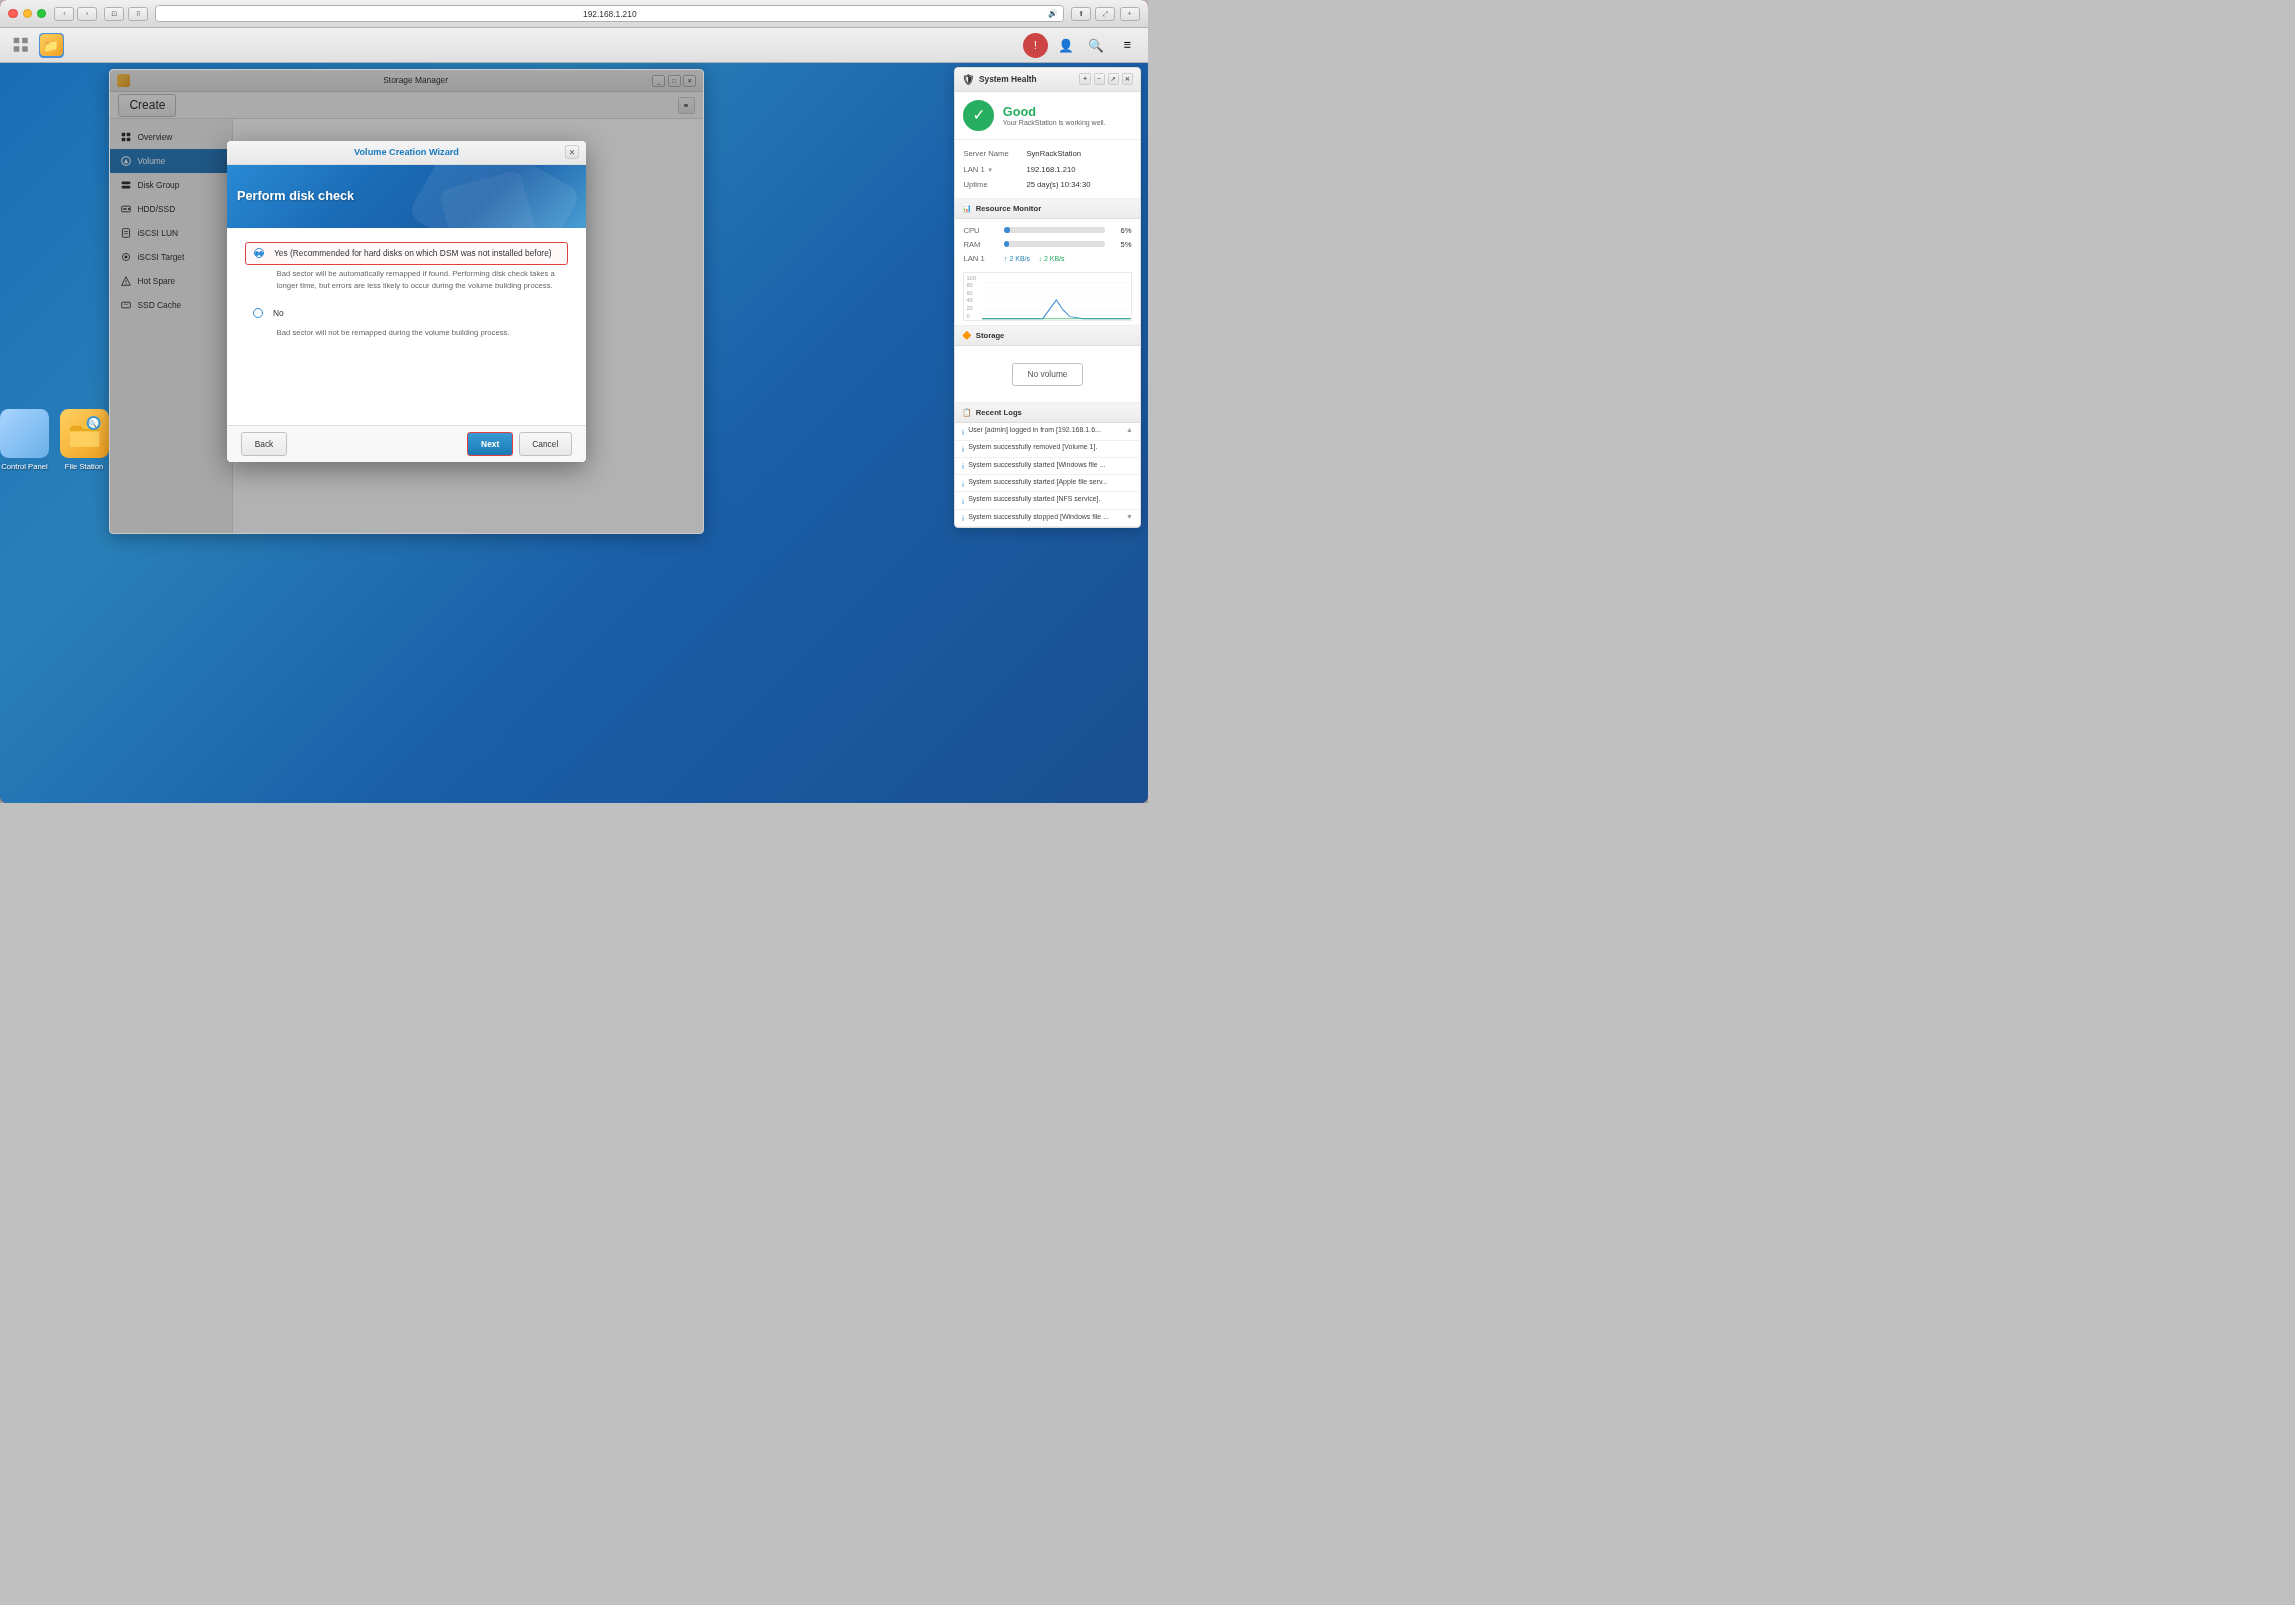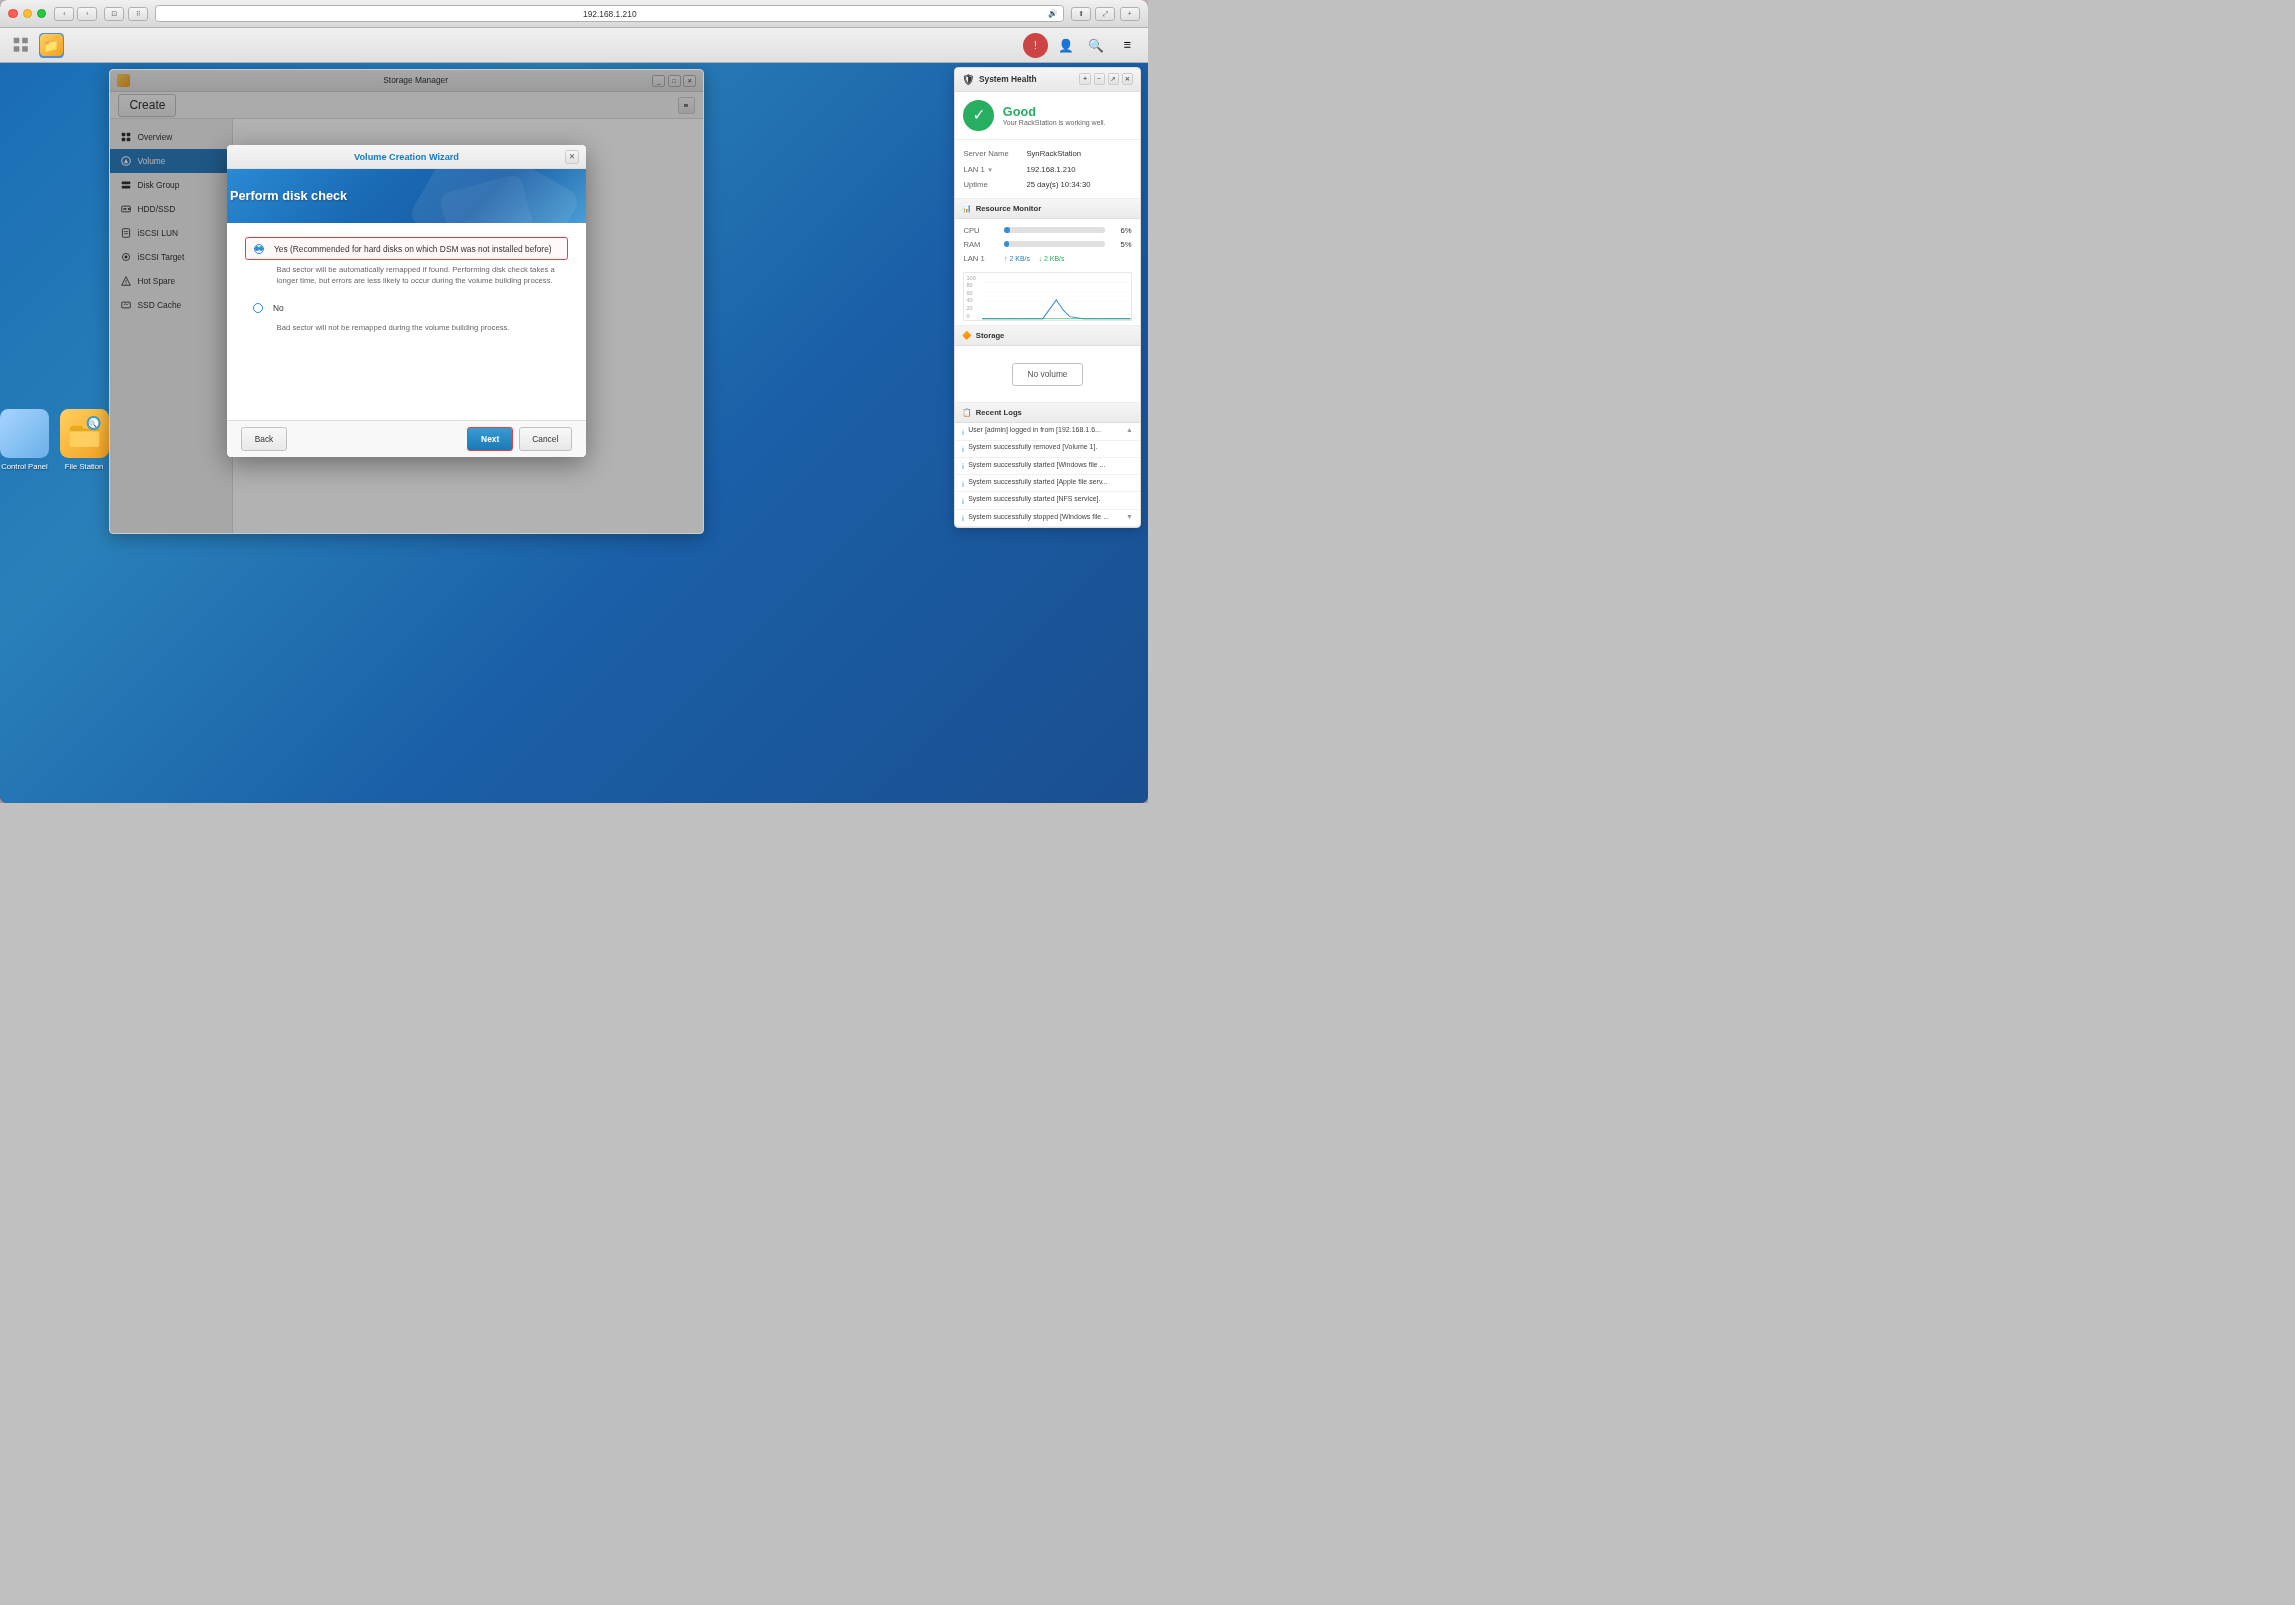--- a/index.html
+++ b/index.html
@@ -414,25 +414,25 @@
       background: linear-gradient(to bottom, #f5f5f5, #e0e0e0);
       display: flex;
       align-items: center;
       justify-content: center;
       cursor: pointer;
       font-size: 7.7px;
       color: #555;
     }
 
     .wizard-header {
-      height: 54px;
+      height: 63px;
       background: linear-gradient(135deg, #2a8ad4 0%, #1a6ab4 40%, #1a5fa8 70%, #4a9fd4 100%);
       display: flex;
       align-items: center;
-      padding: 0 3px;
+      padding: 0 10px;
       position: relative;
       overflow: hidden;
     }
 
     .wizard-header::before {
       content: '';
       position: absolute;
       right: 21px;
       top: -14px;
       width: 141px;

